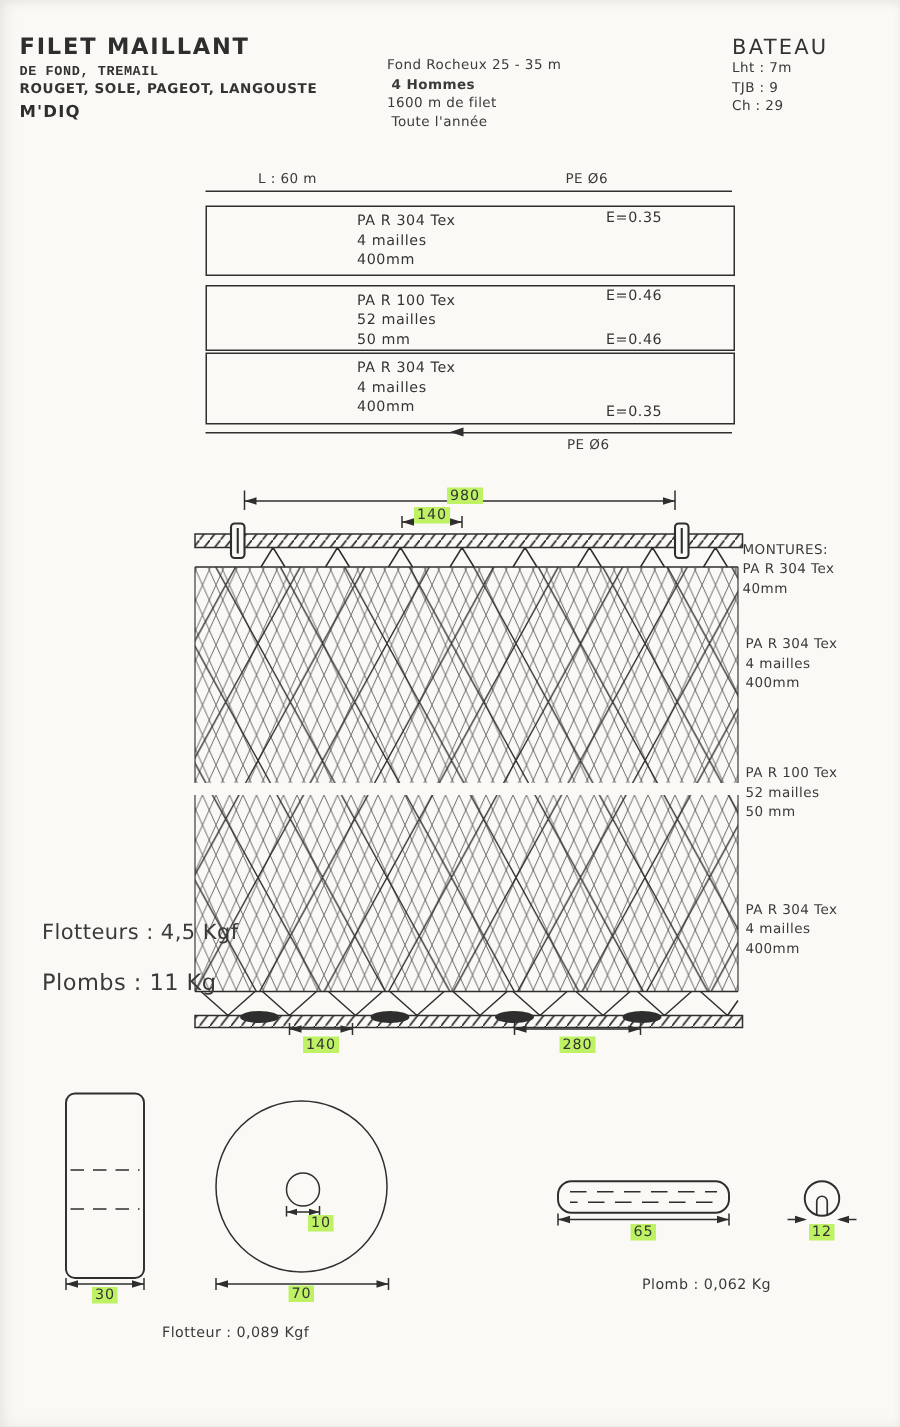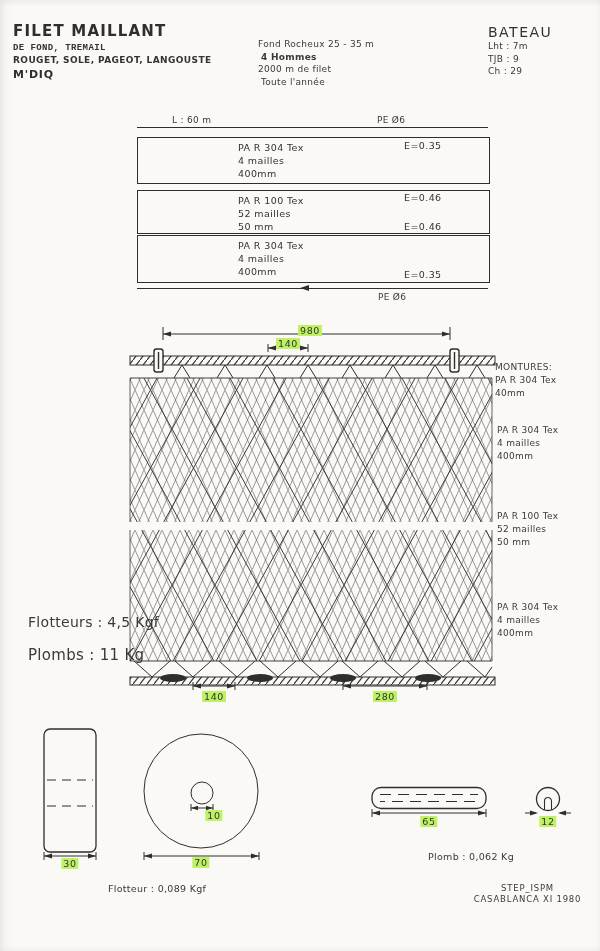--- a/index.html
+++ b/index.html
@@ -39,21 +39,21 @@
 <div class="page">
 
   <div class="abs title" style="left:13px;top:22px;">FILET MAILLANT</div>
   <div class="abs subttl" style="left:13px;top:43px;font-family:Liberation Mono, monospace;">DE FOND, TREMAIL</div>
   <div class="abs subttl" style="left:13px;top:55px;">ROUGET, SOLE, PAGEOT, LANGOUSTE</div>
   <div class="abs port" style="left:13px;top:68px;">M'DIQ</div>
 
   <div class="abs t9" style="left:258px;top:38px;">
     <div>Fond Rocheux  25 - 35 m</div>
     <div style="padding-left:3px;font-weight:bold;">4 Hommes</div>
-    <div>2000 m de filet</div>
+    <div>1600 m de filet</div>
     <div style="padding-left:3px;">Toute l'année</div>
   </div>
 
   <div class="abs" style="left:488px;top:24px;">
     <div class="boat-title">BATEAU</div>
     <div class="t9">Lht : 7m</div>
     <div class="t9">TJB : 9</div>
     <div class="t9">Ch  :  29</div>
   </div>
 
@@ -248,18 +248,14 @@
 
   <div class="dim-label" style="left:70px;top:858px;">30</div>
   <div class="dim-label" style="left:202px;top:810px;margin-left:12px;">10</div>
   <div class="dim-label" style="left:201px;top:857px;">70</div>
   <div class="dim-label" style="left:429px;top:816px;">65</div>
   <div class="dim-label" style="left:548px;top:816px;">12</div>
 
   <div class="lbl" style="left:108px;top:882px;font-size:9.5px;">Flotteur : 0,089 Kgf</div>
   <div class="lbl" style="left:428px;top:850px;font-size:9.5px;">Plomb : 0,062 Kg</div>
 
-  <div class="abs footer" style="left:455px;top:883px;width:145px;">
-    <div>STEP_ISPM</div>
-    <div>CASABLANCA XI 1980</div>
-  </div>
 
 </div>
 
 </body></html>

